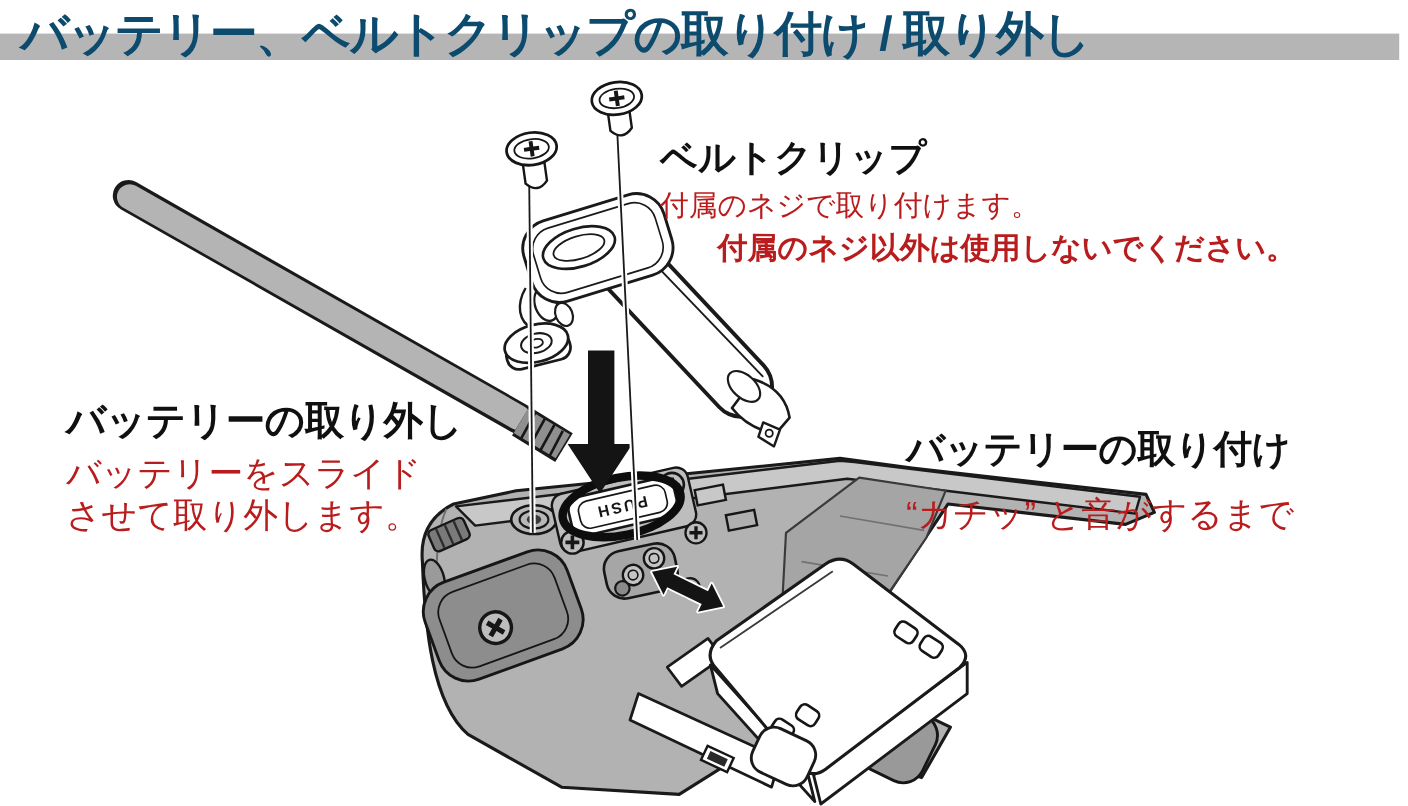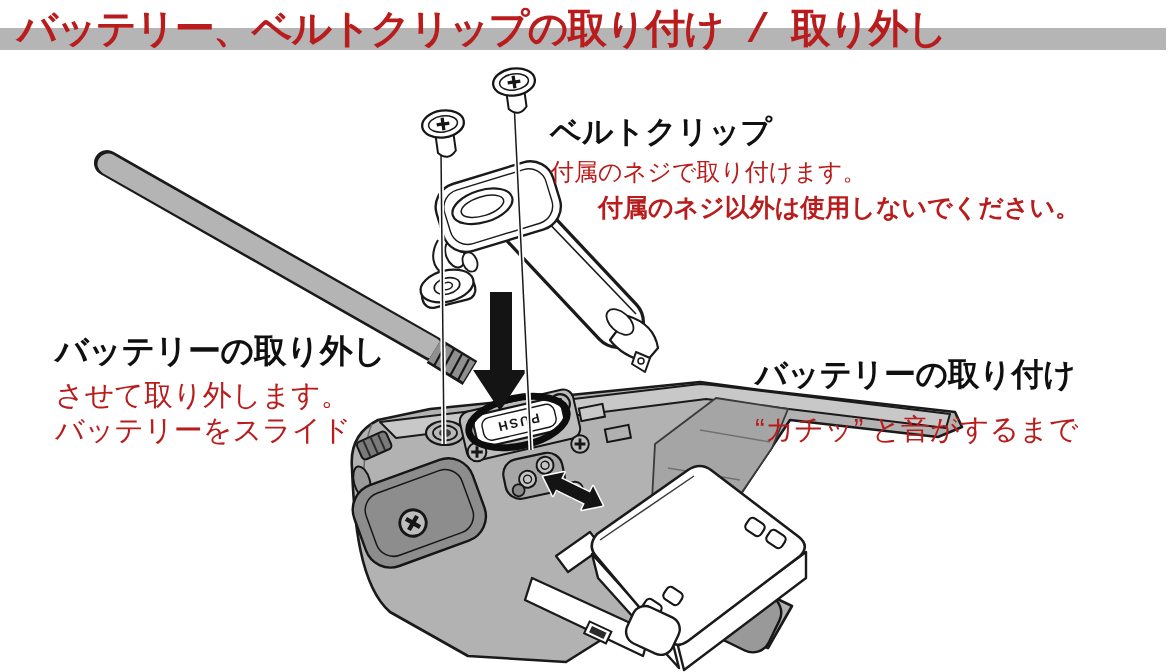--- a/index.html
+++ b/index.html
@@ -9,21 +9,21 @@
     font-family:"Liberation Sans","DejaVu Sans",sans-serif;
     color:#111;
   }
   .abs{position:absolute;}
   
   #header-band{
     left:0;top:28px;width:1166px;height:22px;background:#b5b5b5;
   }
   #page-title{
     left:17px;top:1px;font-size:40px;font-weight:800;letter-spacing:-1.5px;
-    white-space:nowrap;color:#b91c1c;font-family:Liberation Mono, monospace;
+    white-space:nowrap;color:#0c4a6e;
   }
   
   .block{line-height:1.0;white-space:nowrap;}
   .block .h{font-weight:800;color:#101010;}
   .block .ln{font-weight:400;color:#b91c1c;}
   .block .ln.b{font-weight:800;}
 
   #belt-clip-block{left:550px;top:116px;}
   #belt-clip-block .h{font-size:31px;margin-bottom:13px;}
   #belt-clip-block .ln{font-size:24px;margin-bottom:11px;}
@@ -216,20 +216,20 @@
 </svg>
 
 <div id="belt-clip-block" class="abs block">
   <div class="h">ベルトクリップ</div>
   <div class="ln">付属のネジで取り付けます。</div>
   <div class="ln b">付属のネジ以外は使用しないでください。</div>
 </div>
 
 <div id="battery-removal-block" class="abs block">
   <div class="h">バッテリーの取り外し</div>
+  <div class="ln">バッテリーをスライド</div>
   <div class="ln">させて取り外します。</div>
-  <div class="ln">バッテリーをスライド</div>
 </div>
 
 <div id="battery-attach-block" class="abs block">
   <div class="h">バッテリーの取り付け</div>
   <div class="ln">“カチッ” と音がするまで</div>
 </div>
 
 </body></html>

